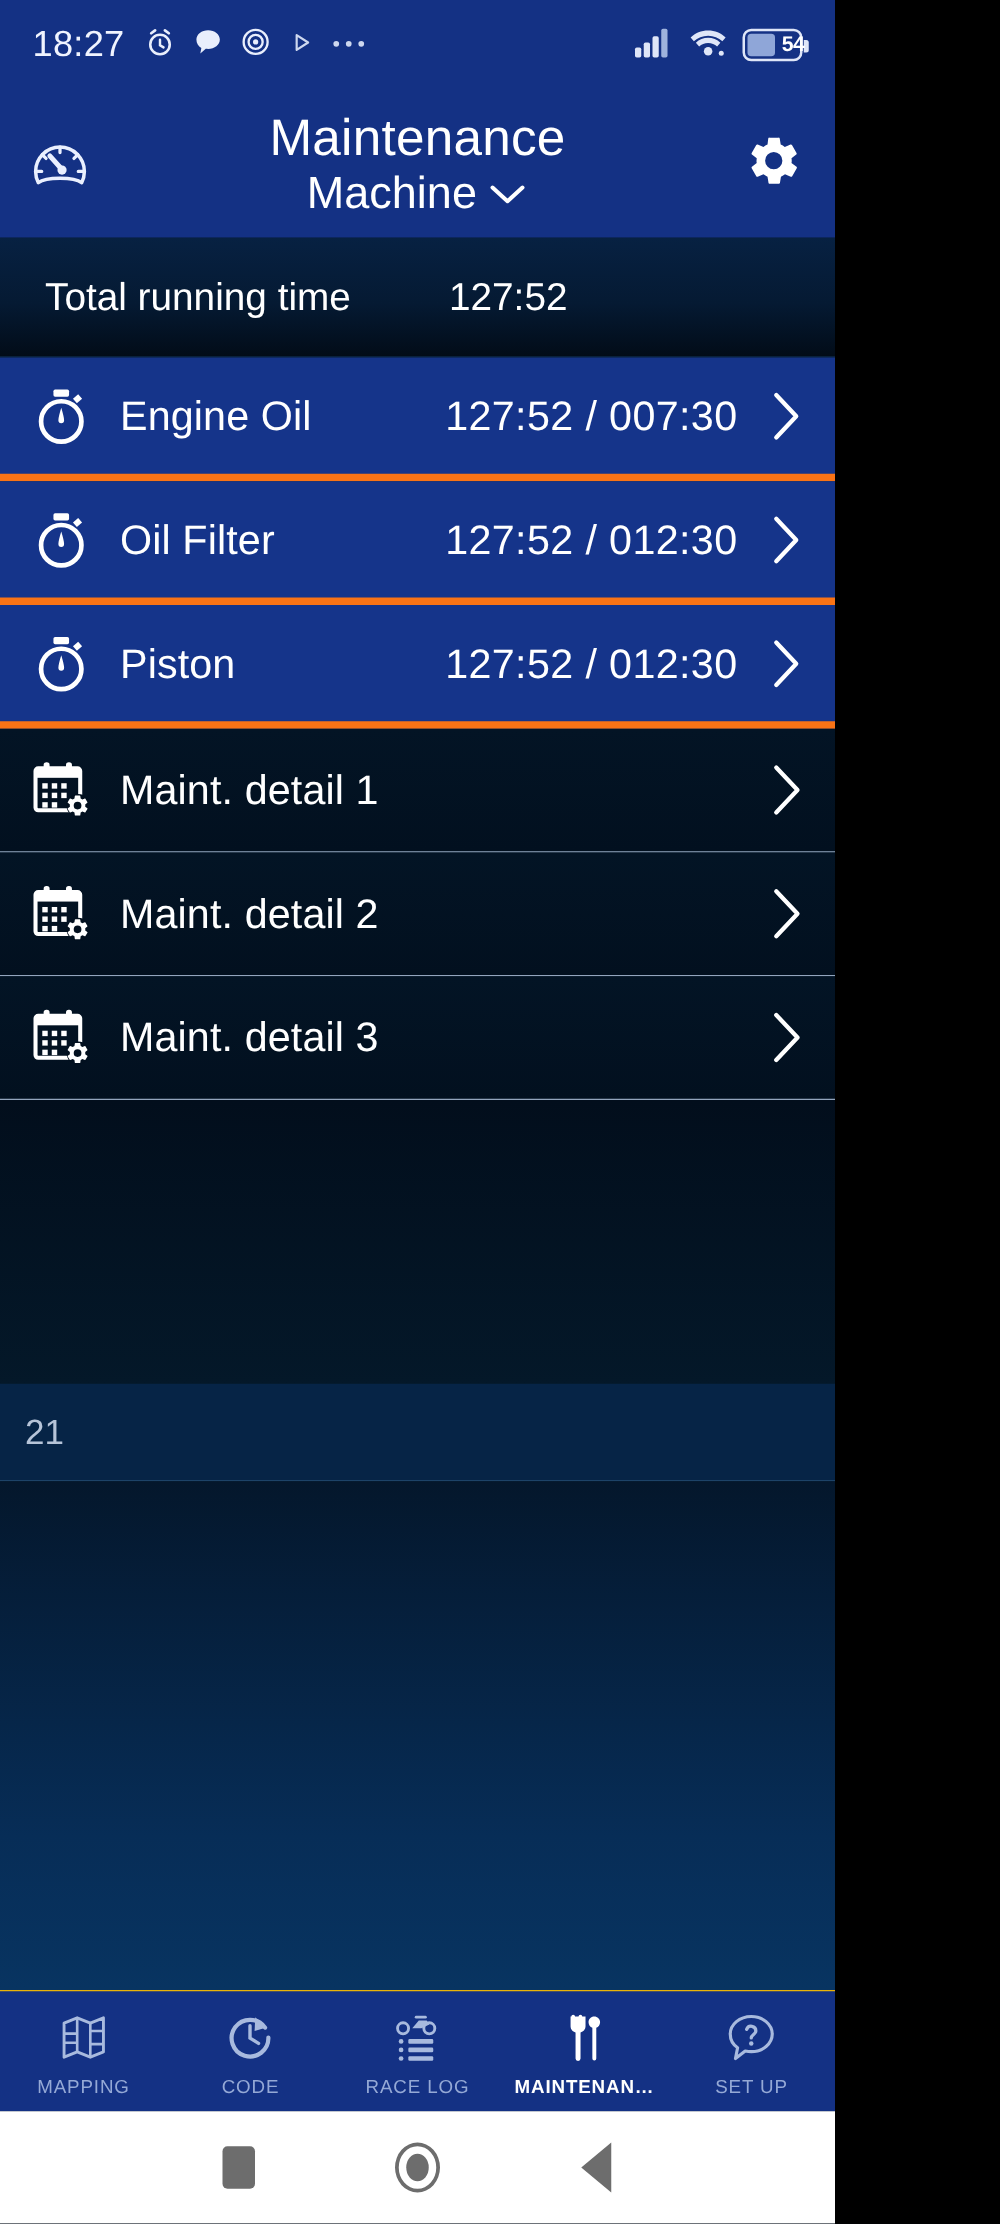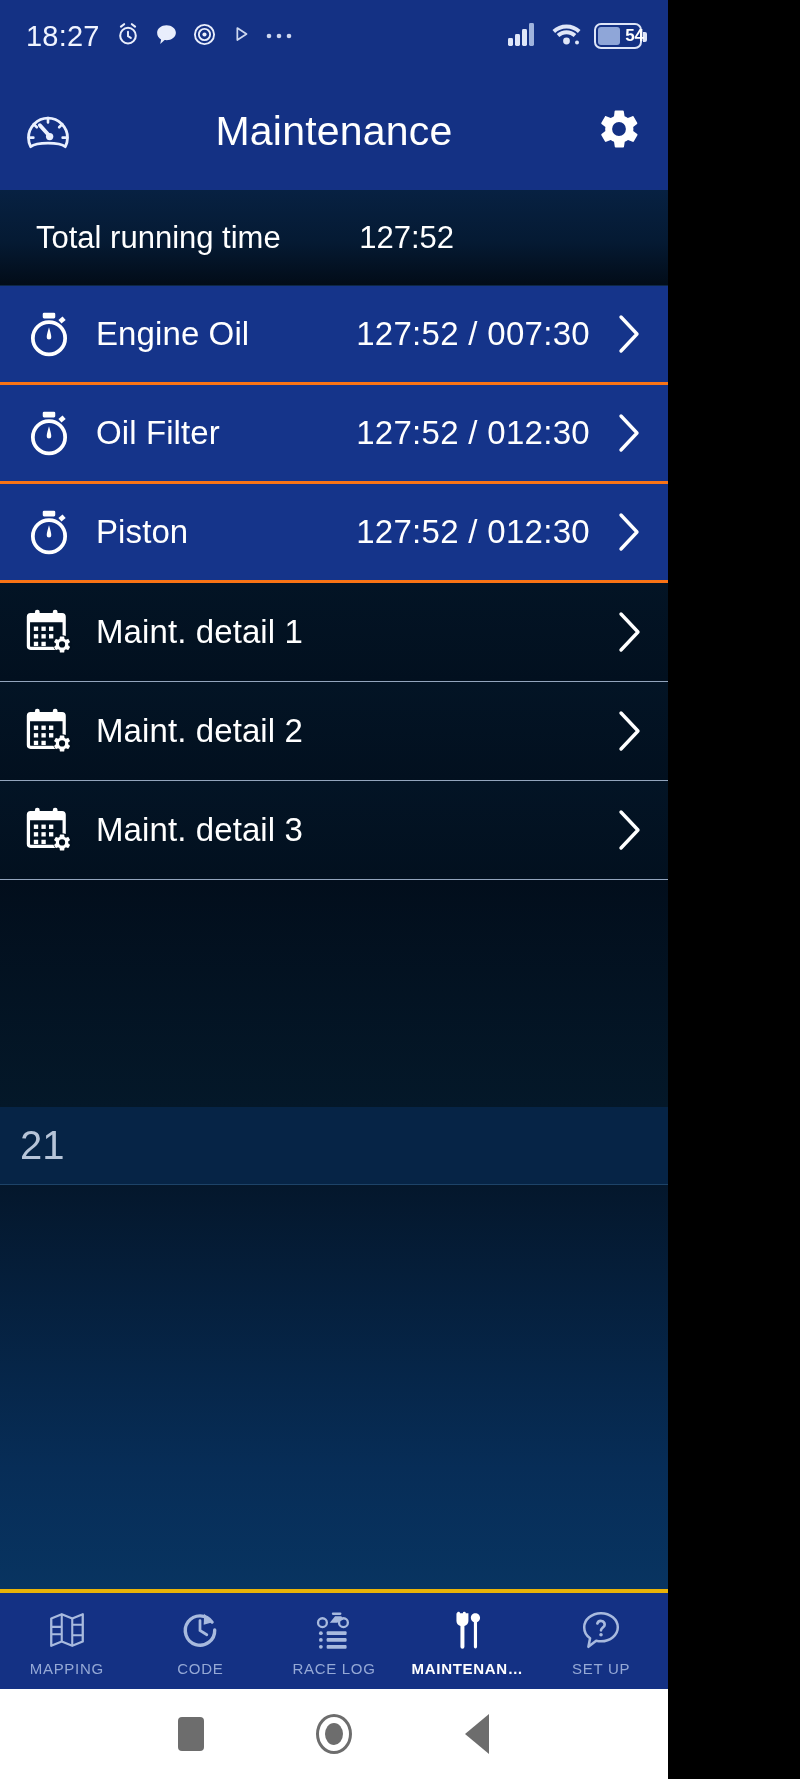--- a/index.html
+++ b/index.html
@@ -170,21 +170,21 @@
     display: flex;
     align-items: center;
     padding: 0 22px 0 18px;
     box-sizing: border-box;
     border-bottom: 1px solid #9fb0c9;
     cursor: pointer;
     position: relative;
   }
   .row.blue {
     background: #15348a;
-    border-bottom: 3px solid #f97316;
+    border-bottom: 6px solid #f97316;
   }
   .row.dark {
     background: linear-gradient(180deg, #031425 0%, #02101f 100%);
     border-bottom: 1px solid #93a5bd;
   }
   .row-icon {
     width: 62px;
     flex: 0 0 62px;
     display: flex;
     align-items: center;
@@ -239,36 +239,36 @@
     flex: 0 0 78px;
     background: #062446;
     display: flex;
     align-items: center;
     padding-left: 20px;
     box-sizing: border-box;
     border-bottom: 1px solid #1d4368;
     cursor: pointer;
   }
   .diag-item-text {
-    font-size: 40px;
+    font-size: 28px;
     color: #b6c4d8;
     font-weight: 400;
   }
   .diag-rest {
     flex: 1 1 auto;
     background: linear-gradient(180deg, #04172c 0%, #072d57 70%, #083461 100%);
   }
 
   
   .bottomnav {
     flex: 0 0 96px;
     background: #143184;
     display: flex;
     align-items: stretch;
-    border-top: 4px solid #eab308;
+    border-top: 1px solid #eab308;
   }
   .nav-item {
     flex: 1 1 0;
     display: flex;
     flex-direction: column;
     align-items: center;
     justify-content: center;
     gap: 5px;
     cursor: pointer;
     padding-top: 4px;
@@ -402,20 +402,28 @@
     <span class="appbar-left">
       <svg width="52" height="52" viewBox="0 0 48 48">
         <path d="M6 32c0-9.9 8.1-18 18-18s18 8.1 18 18c0 3-.7 5.8-2 8.3-2.4-1.9-8.7-3.3-16-3.3s-13.6 1.4-16 3.3C6.7 37.8 6 35 6 32z" fill="none" stroke="#eaf0ff" stroke-width="2.6" stroke-linejoin="round"></path>
         <path d="M24 14v4M10.8 19.5l2.9 2.9M37.2 19.5l-2.9 2.9M6.5 32h4M41.5 32h-4" stroke="#eaf0ff" stroke-width="2.4" stroke-linecap="round"></path>
         <path d="M16.5 20.5L25 30" stroke="#eaf0ff" stroke-width="3.6" stroke-linecap="round"></path>
         <circle cx="25.5" cy="31" r="3.4" fill="#eaf0ff"></circle>
       </svg>
     </span>
     <div class="appbar-center">
       <div class="app-title">Maintenance</div>
+      <div class="app-sub">
+        <span>Machine</span>
+        <span>
+          <svg width="34" height="22" viewBox="0 0 34 22">
+              <path d="M5 6l12 11L29 6" fill="none" stroke="#ffffff" stroke-width="3.2" stroke-linecap="round" stroke-linejoin="round"></path>
+            </svg>
+        </span>
+      </div>
     </div>
     <span class="appbar-right">
       <svg width="46" height="46" viewBox="0 0 24 24">
         <path fill="#ffffff" d="M19.4 13c.1-.3.1-.7.1-1s0-.7-.1-1l2-1.6c.2-.1.2-.4.1-.6l-1.9-3.3c-.1-.2-.4-.3-.6-.2l-2.4 1a7.3 7.3 0 0 0-1.7-1l-.4-2.5a.5.5 0 0 0-.5-.4h-3.8a.5.5 0 0 0-.5.4L9.4 5.3c-.6.3-1.2.6-1.7 1l-2.4-1c-.2-.1-.5 0-.6.2L2.8 8.8c-.1.2-.1.5.1.6L4.9 11c0 .3-.1.7-.1 1s0 .7.1 1l-2 1.6c-.2.1-.2.4-.1.6l1.9 3.3c.1.2.4.3.6.2l2.4-1c.5.4 1.1.7 1.7 1l.4 2.5c0 .2.2.4.5.4h3.8c.2 0 .5-.2.5-.4l.4-2.5c.6-.3 1.2-.6 1.7-1l2.4 1c.2.1.5 0 .6-.2l1.9-3.3c.1-.2.1-.5-.1-.6L19.4 13zM12 15.6A3.6 3.6 0 1 1 12 8.4a3.6 3.6 0 0 1 0 7.2z"></path>
       </svg>
     </span>
   </div>
 
   <div class="total-row">
     <span class="total-label">Total running time</span>

